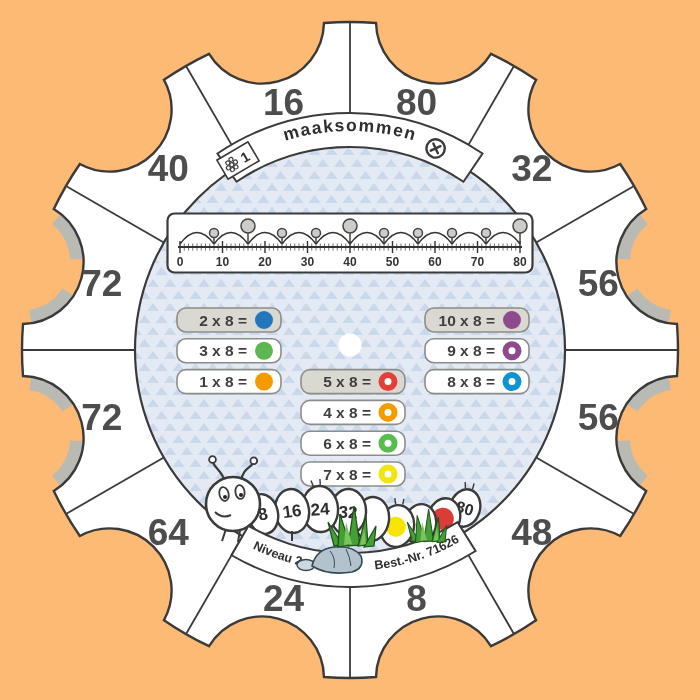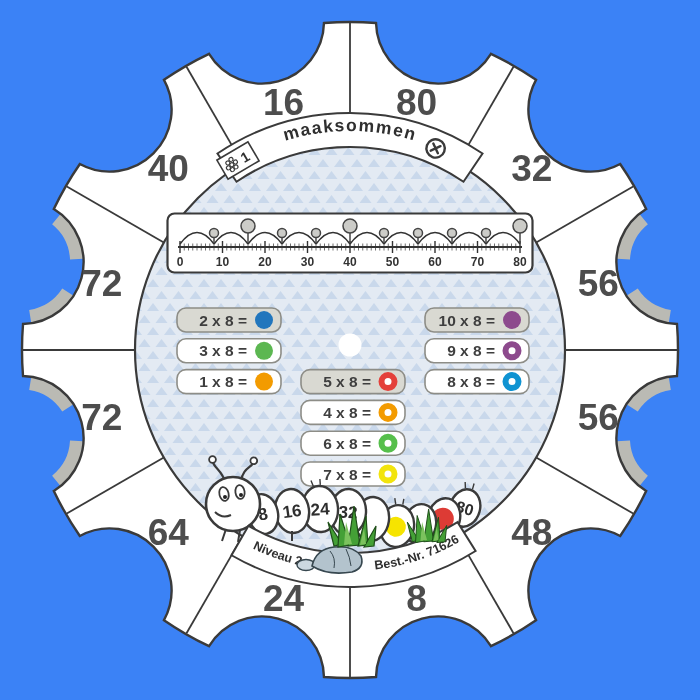--- a/index.html
+++ b/index.html
@@ -1,16 +1,16 @@
 <!DOCTYPE html>
 <html><head>
 <meta charset="utf-8">
 <style>
   html,body{margin:0;padding:0;background:#ffffff;}
-  .stage{position:relative;width:700px;height:700px;background:#3b82f6;overflow:hidden;
+  .stage{position:relative;width:700px;height:700px;background:#fdba74;overflow:hidden;
          font-family:"Liberation Sans",sans-serif;}
   svg{display:block;}
   text{font-family:"Liberation Sans",sans-serif;}
 </style>
 </head>
 <body>
 
 <div class="stage">
 <svg id="scene" width="700" height="700" viewBox="0 0 700 700">
   <defs>

